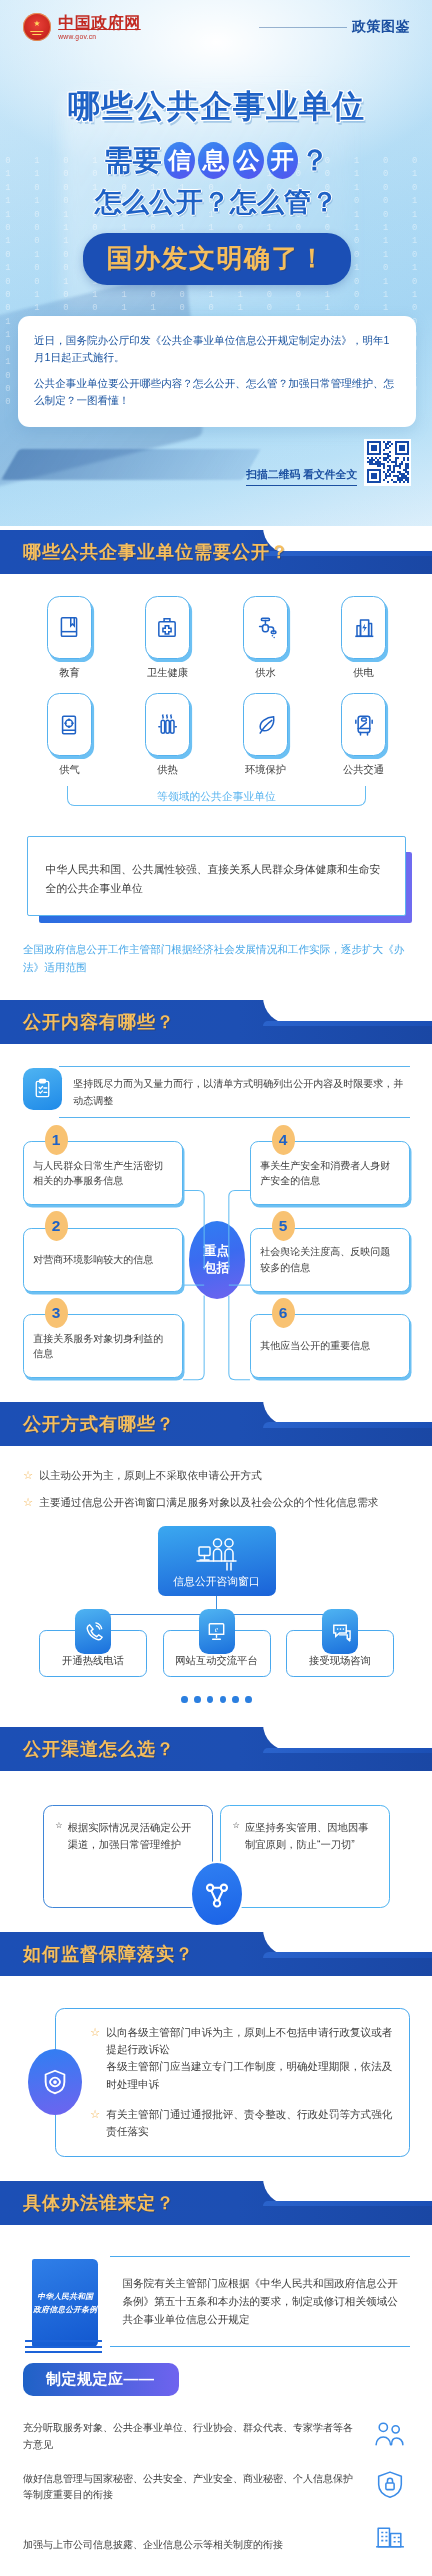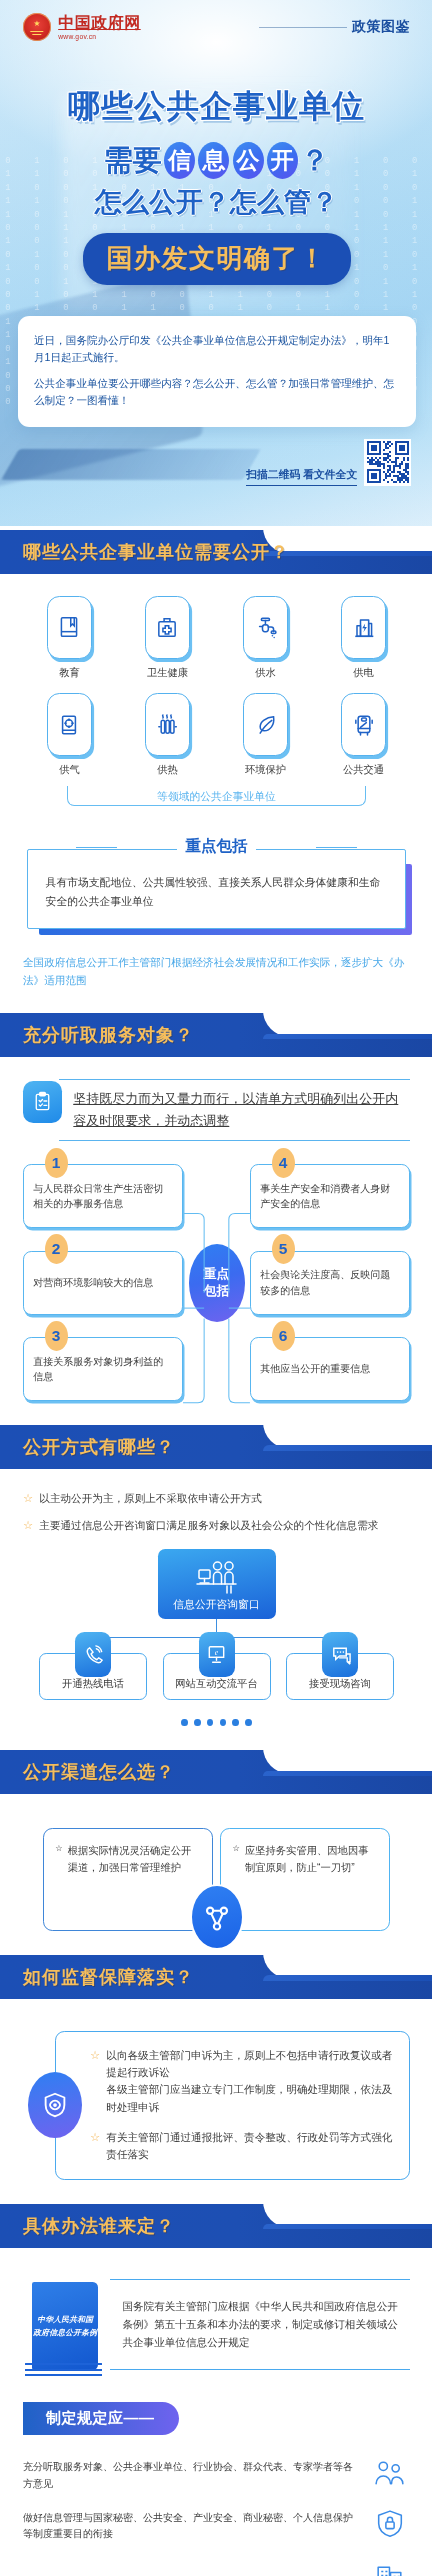--- a/index.html
+++ b/index.html
@@ -259,21 +259,21 @@
     display: flex; align-items: center; justify-content: center;
     margin-top: 2.1px;
   }
   .lead-icon svg { width: 23px; height: 23px; }
   .lead-text {
     flex: 1; margin-left: -3.1px;
     border-top: 1px solid #5ab4ef; border-bottom: 1px solid #5ab4ef;
     padding: 8.2px 5.2px 8.2px 14.4px;
     display: flex; align-items: center;
   }
-  .lead-text p { font-size: 13px; line-height: 1.7; color: #3c3c3c; text-decoration: underline; }
+  .lead-text p { font-size: 10px; line-height: 1.7; color: #3c3c3c; }
 
   .mind { position: relative; margin-top: 23px; }
   .mind-grid { display: grid; grid-template-columns: 1fr 67px 1fr; row-gap: 15.5px; align-items: center; }
   .mind-card {
     position: relative;
     border: 1px solid #58b6f0; border-radius: 8.2px;
     background: #fff;
     padding: 11.3px 9.3px;
     min-height: 64px;
     display: flex; align-items: center;
@@ -394,21 +394,22 @@
     padding: 11.3px 4.1px 11.3px 12.4px;
     display: flex; align-items: center;
   }
   .law-text p { font-size: 10.6px; line-height: 1.72; color: #3c3c3c; }
 
   .rule-head {
     display: inline-block;
     background: linear-gradient(90deg,#1f62c6 0%, #6f63ef 100%);
     border-top-right-radius: 17.5px; border-bottom-right-radius: 17.5px;
     padding: 7.2px 24px 7.2px 23px;
-    margin-top: 32px;
+    margin-top: 16px;
+    border-radius: 10px;
   }
   .rule-head span { font-size: 15px; font-weight: bold; color: #fff; letter-spacing: 0.5px; }
 
   .rule-list { padding: 15.5px 23px 27px 23px; }
   .rule-item { display: flex; align-items: flex-end; gap: 11.3px; margin-bottom: 14.4px; }
   .rule-item p { flex: 1; font-size: 10px; line-height: 1.62; color: #3c3c3c; }
   .rule-ico { width: 40px; height: 36px; flex: 0 0 auto; display: flex; align-items: center; justify-content: center; }
   .rule-ico svg { width: 36px; height: 32px; }
 </style>
 </head>
@@ -1022,36 +1023,33 @@
         <div class="lbl">公共交通</div>
       </div>
     </div>
 
     <div class="bracket-row">
       <div class="bracket"></div>
       <div class="bracket-label">等领域的公共企事业单位</div>
     </div>
 
     <div class="keybox-wrap">
-      <div class="keybox-title">
-        <span>重点包括</span>
-      </div>
       <div class="keybox">
         <div class="keybox-shadow"></div>
-        <p>具有市场支配地位、公共属性较强、直接关系人民群众身体健康和生命安全的公共企事业单位</p>
+        <p>中华人民共和国、公共属性较强、直接关系人民群众身体健康和生命安全的公共企事业单位</p>
       </div>
     </div>
 
     <div class="scope-note">全国政府信息公开工作主管部门根据经济社会发展情况和工作实际，逐步扩大《办法》适用范围</div>
   </div>
 
   <div class="sec-head">
     <div class="swoop"></div>
     <div class="swoop2"></div>
-    <h2>充分听取服务对象？</h2>
+    <h2>公开内容有哪些？</h2>
   </div>
 
   <div class="sec-body">
     <div class="lead-row">
       <div class="lead-icon">
         <svg viewBox="0 0 48 48" fill="none" stroke="#fff" stroke-width="2.8" stroke-linecap="round" stroke-linejoin="round">
           <rect x="11" y="9" width="26" height="32" rx="3"></rect>
           <rect x="18" y="5" width="12" height="7" rx="2" fill="#fff"></rect>
           <path d="M17 22l2.6 2.6L24 20"></path>
             <path d="M27 23h6"></path>

